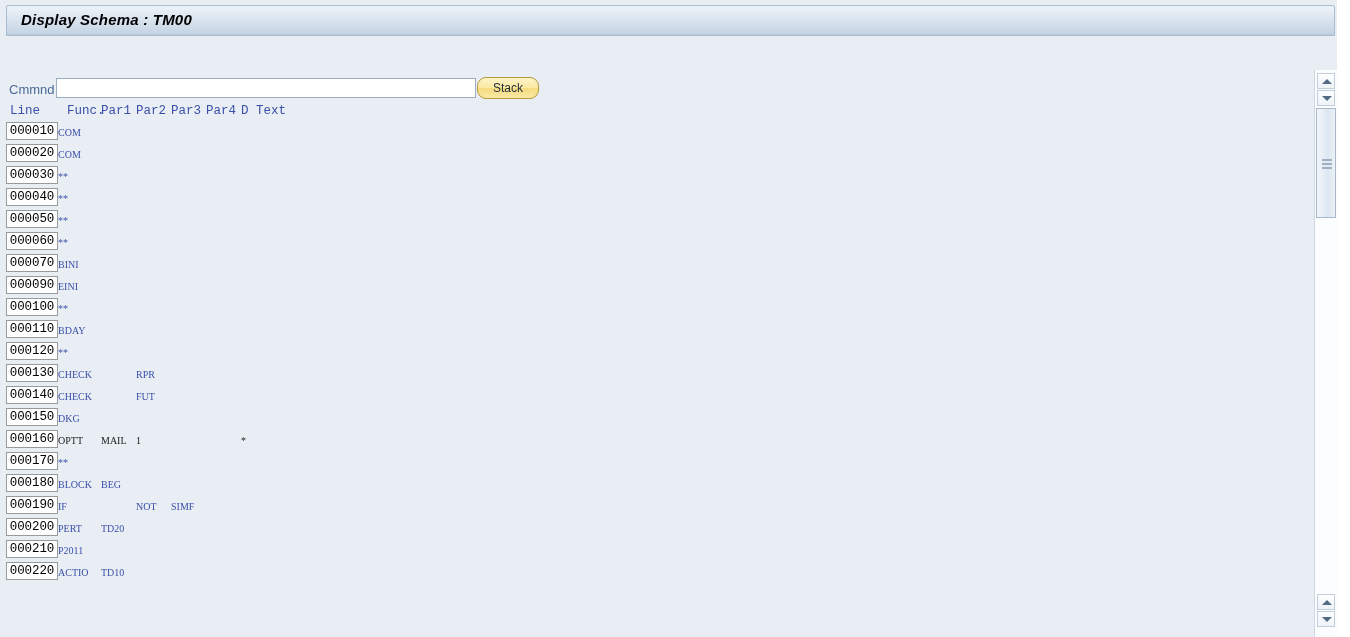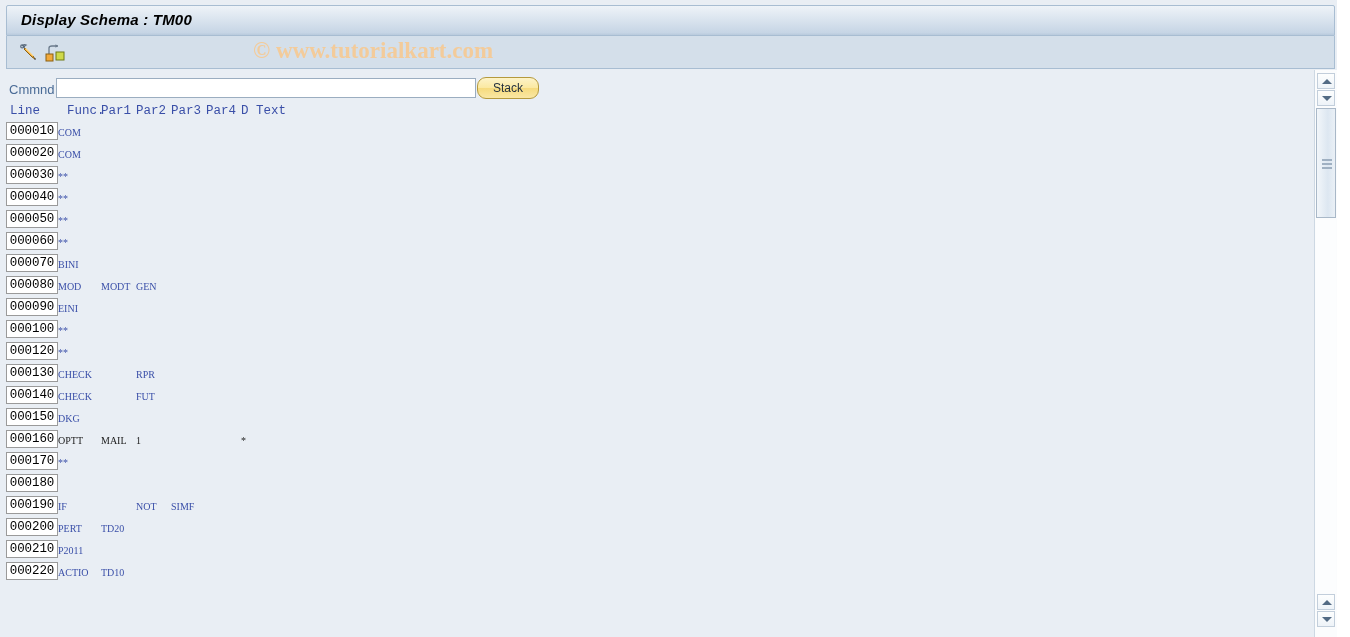--- a/index.html
+++ b/index.html
@@ -183,43 +183,20 @@
 </head>
 <body>
 
 <div id="app">
   <div id="shell">
 
     <div id="titlebar">
       <div class="ttl">Display Schema : TM00</div>
     </div>
 
-    <div id="toolbar">
-
-      <div class="tbtn" id="tbtn-edit">
-        <svg width="24" height="24" viewBox="0 0 24 24">
-          <path d="M5 6 q2 -2 4 -1 q-2 1 -2 3" fill="none" stroke="#5a6b7d" stroke-width="1.3"></path>
-          <circle cx="5.2" cy="6.4" r="1.5" fill="none" stroke="#5a6b7d" stroke-width="1.2"></circle>
-          <path d="M8 8 L16 16 L18 19 L15 17 L7 9 Z" fill="#f0a32b" stroke="#8a6012" stroke-width="1"></path>
-          <path d="M8.5 8.5 L16.2 16.2" stroke="#ffd37a" stroke-width="1.2"></path>
-          <path d="M17.5 18.6 L18.6 19.6" stroke="#4a4a4a" stroke-width="1.4"></path>
-        </svg>
-      </div>
-
-      <div class="tbtn" id="tbtn-struct">
-        <svg width="24" height="24" viewBox="0 0 24 24">
-          <path d="M6 14 L6 8 Q6 6 9 6 L15 6" fill="none" stroke="#6b7b8c" stroke-width="1.3"></path>
-          <path d="M15 6 l-2.5 -1.8 l0 3.6 Z" fill="#6b7b8c"></path>
-          <rect x="3" y="14" width="7" height="7" fill="#f2a93b" stroke="#8a6012" stroke-width="1"></rect>
-          <rect x="13" y="12" width="8" height="8" fill="#cfd94a" stroke="#6f7a14" stroke-width="1"></rect>
-        </svg>
-      </div>
-
-      <div class="watermark">© www.tutorialkart.com</div>
-    </div>
 
     <div id="content">
 
       <div id="cmdrow">
         <div id="cmd-label">Cmmnd</div>
         <input id="cmd-input" type="text" value="" style="">
         <button id="stack-btn">Stack</button>
       </div>
 
       <div id="colheads">
@@ -270,37 +247,35 @@
               <span style="left: 58px;">**</span>
             </div>
           </div>
           <div class="row">
             <div class="lineno">000070</div>
             <div class="cells">
               <span style="left: 58px;">BINI</span>
             </div>
           </div>
           <div class="row">
-            <div class="lineno">000080</div>
-            <div class="cells">
-              <span style="left: 58px;">MOD</span>
-              <span style="left: 101px;">MODT</span>
-              <span style="left: 136px;">GEN</span>
-            </div>
-          </div>
-          <div class="row">
             <div class="lineno">000090</div>
             <div class="cells">
               <span style="left: 58px;">EINI</span>
             </div>
           </div>
           <div class="row">
             <div class="lineno">000100</div>
             <div class="cells">
               <span style="left: 58px;">**</span>
+            </div>
+          </div>
+          <div class="row">
+            <div class="lineno">000110</div>
+            <div class="cells">
+              <span style="left: 58px;">BDAY</span>
             </div>
           </div>
           <div class="row">
             <div class="lineno">000120</div>
             <div class="cells">
               <span style="left: 58px;">**</span>
             </div>
           </div>
           <div class="row">
             <div class="lineno">000130</div>
@@ -332,20 +307,24 @@
             </div>
           </div>
           <div class="row">
             <div class="lineno">000170</div>
             <div class="cells">
               <span style="left: 58px;">**</span>
             </div>
           </div>
           <div class="row">
             <div class="lineno">000180</div>
+            <div class="cells">
+              <span style="left: 58px;">BLOCK</span>
+              <span style="left: 101px;">BEG</span>
+            </div>
           </div>
           <div class="row">
             <div class="lineno">000190</div>
             <div class="cells">
               <span style="left: 58px;">IF</span>
               <span style="left: 136px;">NOT</span>
               <span style="left: 171px;">SIMF</span>
             </div>
           </div>
           <div class="row">

